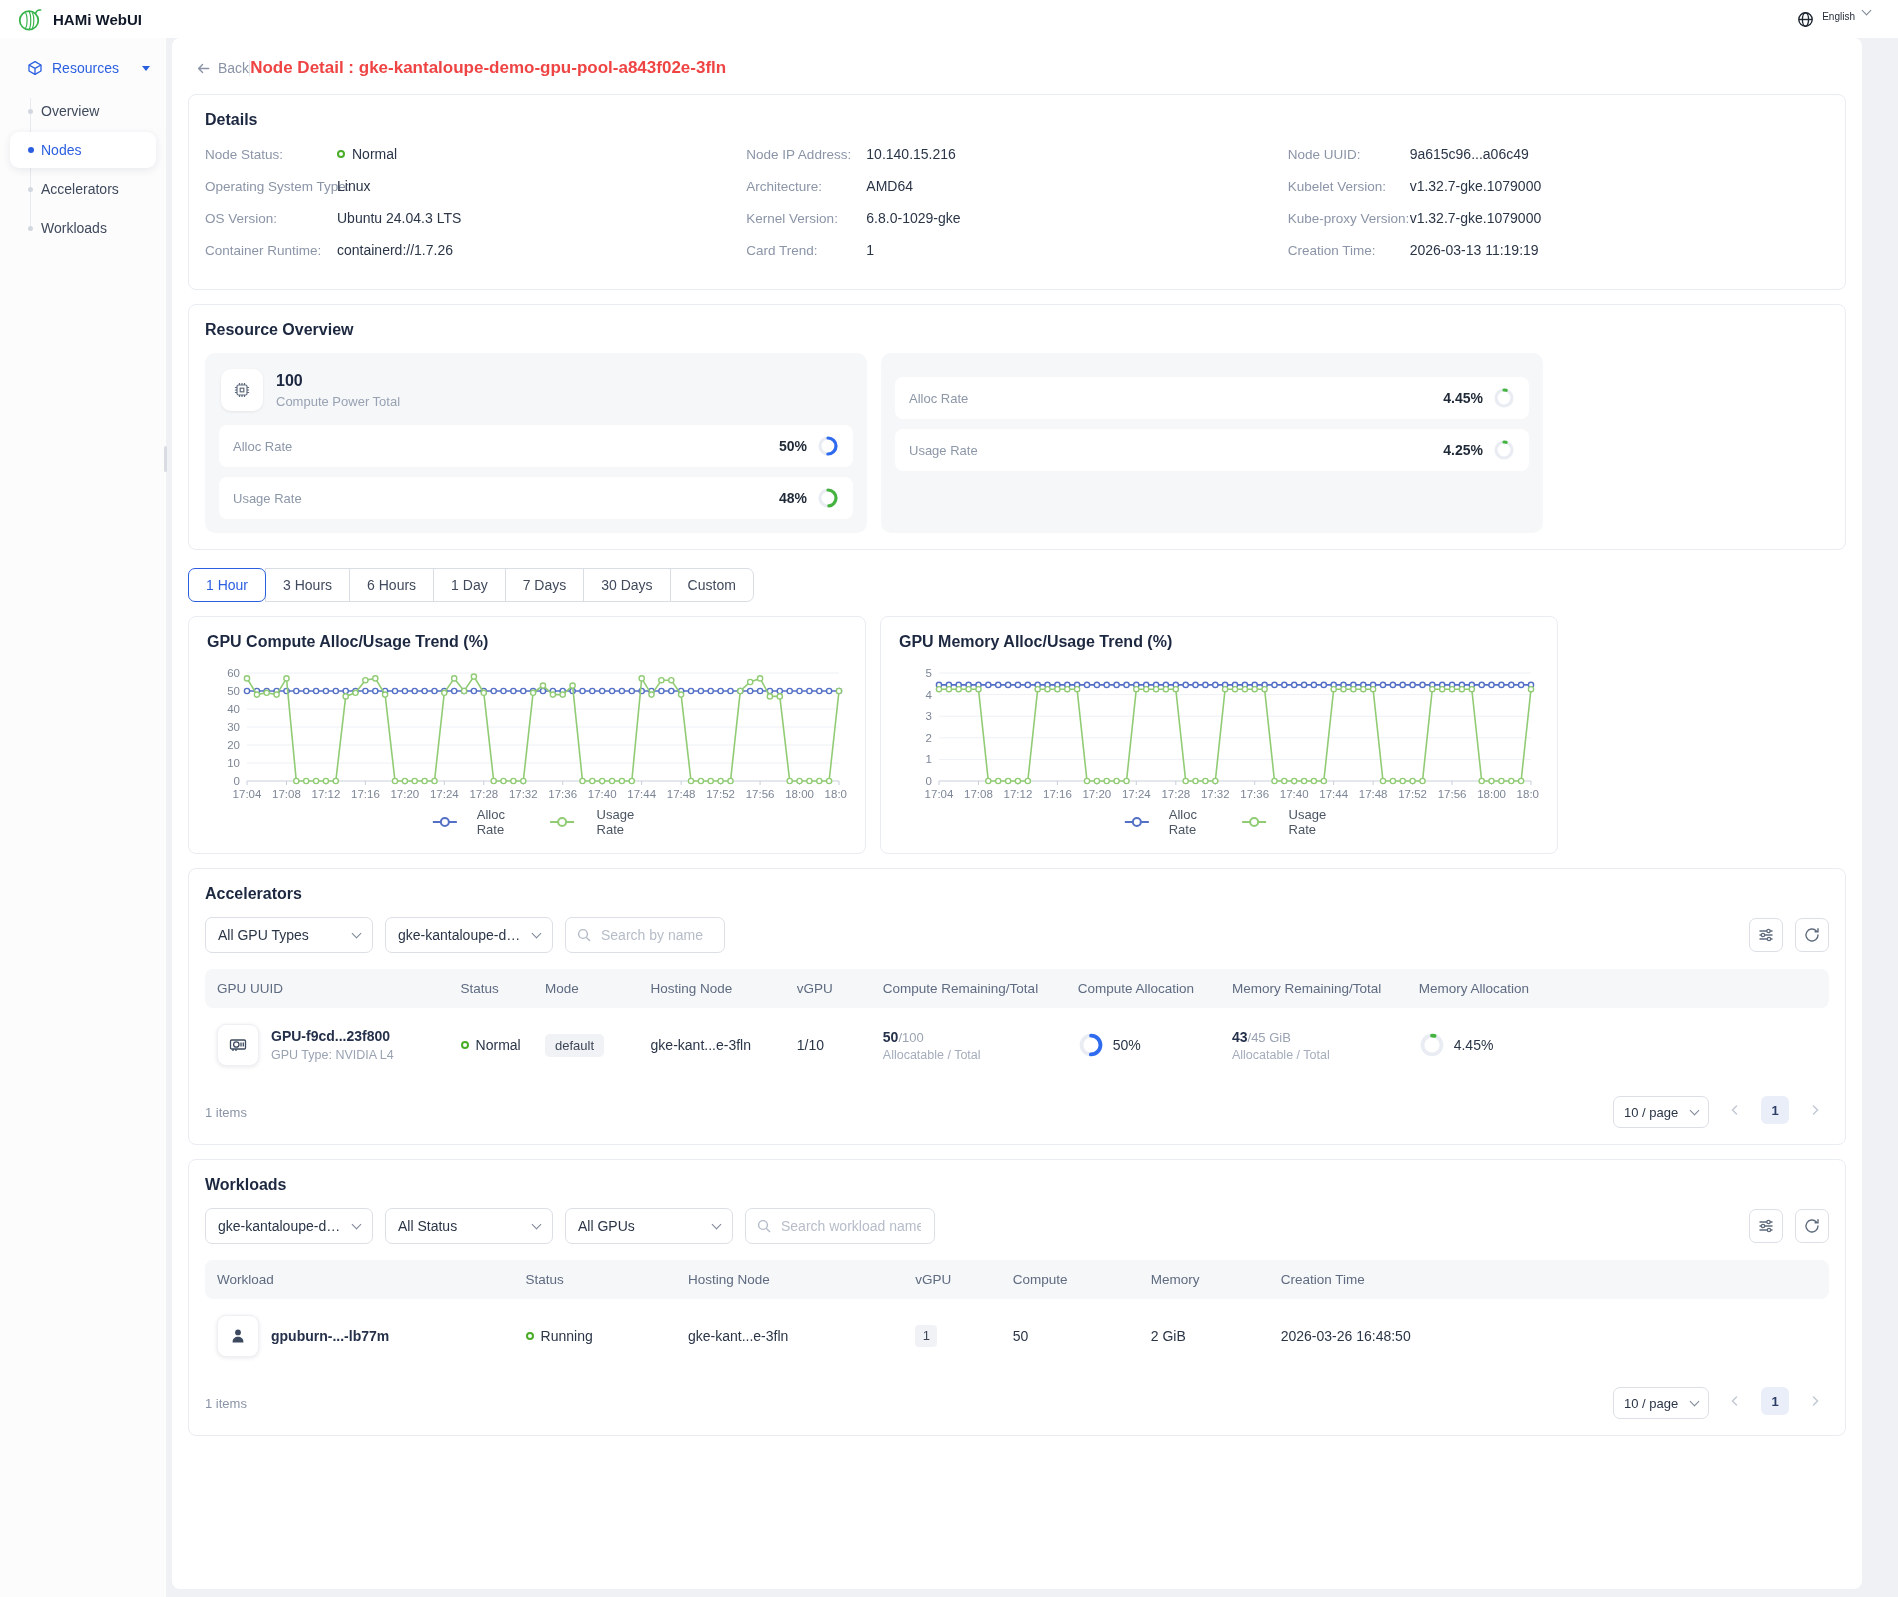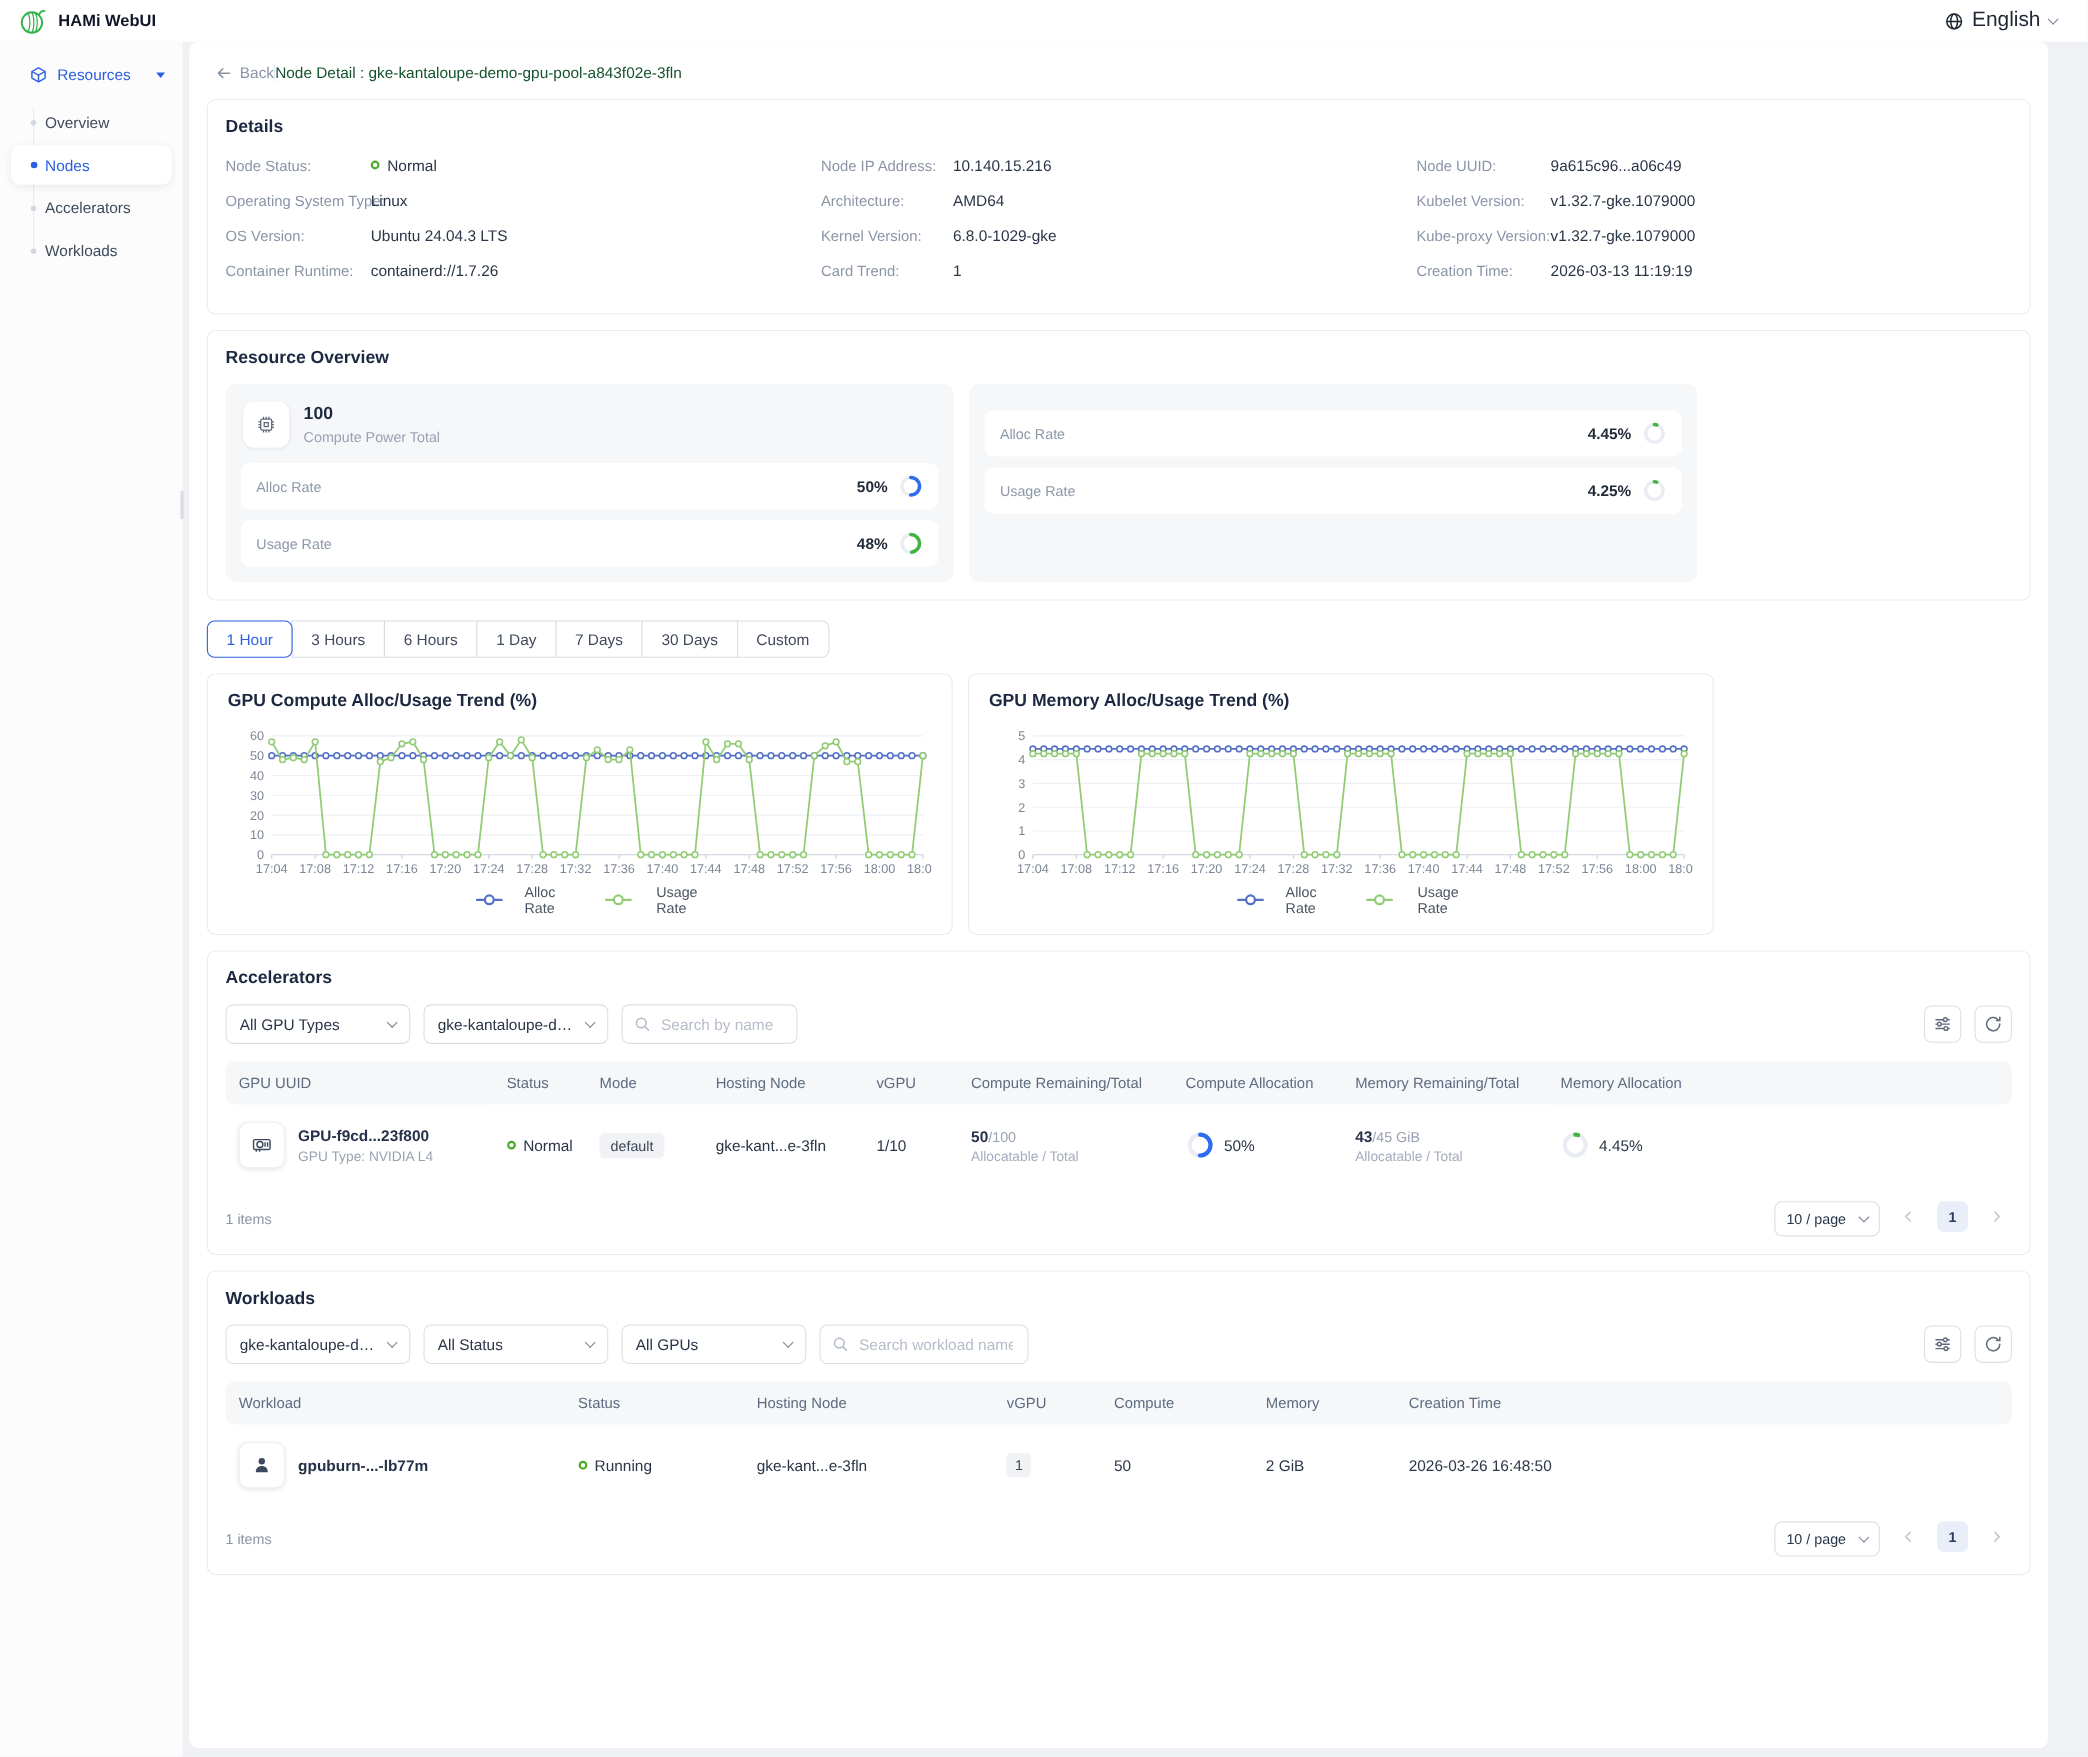--- a/index.html
+++ b/index.html
@@ -2,39 +2,39 @@
 <html><head>
 <meta charset="utf-8">
 <style>
   :root{--primary:#2b5fe0;--ink:#2a3547;--muted:#8b95a7;--border:#e9ecf1;}
   *{box-sizing:border-box}
   html,body{margin:0;padding:0}
   body{width:1898px;height:1597px;background:#eff1f5;font-family:"Liberation Sans","DejaVu Sans",sans-serif;color:var(--ink);overflow:hidden}
   .topbar{height:38px;background:#fff;display:flex;align-items:center;justify-content:space-between;padding:0 28px 0 16px}
   .brand{display:flex;align-items:center;gap:10px}
   .brand-title{font-size:15px;font-weight:700;color:#101828}
-  .lang{display:flex;align-items:center;gap:8px;font-size:19px;color:#1f2733;cursor:pointer}
+  .lang{display:flex;align-items:flex-start;gap:8px;font-size:10px;color:#1f2733;cursor:pointer}
   .chev{width:7px;height:7px;border-right:1.4px solid #7d8697;border-bottom:1.4px solid #7d8697;transform:rotate(45deg);margin-top:-4px}
   .layout{display:flex;min-height:1559px;align-items:stretch}
   .sidebar{width:166px;background:#fcfcfd;padding-top:12px;position:relative;flex:none}
   .nav-group{display:flex;align-items:center;gap:9px;padding:10px 16px 12px 27px;font-size:14px;color:var(--primary);cursor:pointer}
   .caret{margin-left:auto;width:0;height:0;border-left:4.5px solid transparent;border-right:4.5px solid transparent;border-top:5.5px solid var(--primary)}
   .nav-tree{position:relative;padding-top:2px}
   .nav-tree::before{content:"";position:absolute;left:30px;top:10px;bottom:18px;width:1px;background:#e7eaef}
   .nav-item{position:relative;margin:3px 10px;padding:10px 8px 10px 31px;font-size:14px;color:#3f4a5c;border-radius:9px;cursor:pointer}
   .nav-item .dot{position:absolute;left:18px;top:50%;margin-top:-2.5px;width:5px;height:5px;border-radius:50%;background:#d3d8e0}
   .nav-item.active{background:#fff;color:var(--primary);box-shadow:0 2px 8px rgba(30,41,59,.09)}
   .nav-item.active .dot{background:var(--primary);width:6px;height:6px;left:17.5px;margin-top:-3px}
   .drag-handle{position:absolute;right:-1px;top:408px;width:3px;height:26px;background:#d9dde3;border-radius:2px}
   .main{flex:1;background:#eff1f5;padding:0 36px 8px 6px}
   .panel{background:#fff;border-radius:8px;min-height:1551px;padding:8px 16px 16px}
   .page-head{display:flex;align-items:center;padding:12px 8px 16px}
   .back{display:flex;align-items:center;gap:7px;color:#8a94a6;font-size:14px;cursor:pointer}
   .vdiv{width:1px;height:16px;background:#e3e6eb}
-  .page-title{font-size:14px;font-weight:400;color:#14532d}
+  .page-title{font-size:17px;font-weight:700;color:#ef4444}
   .card{border:1px solid var(--border);border-radius:8px;padding:16px;margin-bottom:14px;background:#fff}
   .section-title{font-size:16px;font-weight:700;color:#1c2740}
   
   .details-grid{display:grid;grid-template-columns:1fr 1fr 1fr;margin-top:16px}
   .field{display:flex;align-items:center;margin-bottom:14px;font-size:13.5px;min-height:18px}
   .f-label{color:var(--muted);flex:none;white-space:nowrap}
   .dcol1 .f-label{width:132px}.dcol2 .f-label{width:120px}.dcol3 .f-label{width:122px}
   .f-value{font-size:14px;color:var(--ink);display:flex;align-items:center;gap:7px}
   .dotring{width:8px;height:8px;border-radius:50%;border:2.5px solid #49ad27;background:#fff;flex:none}
   

